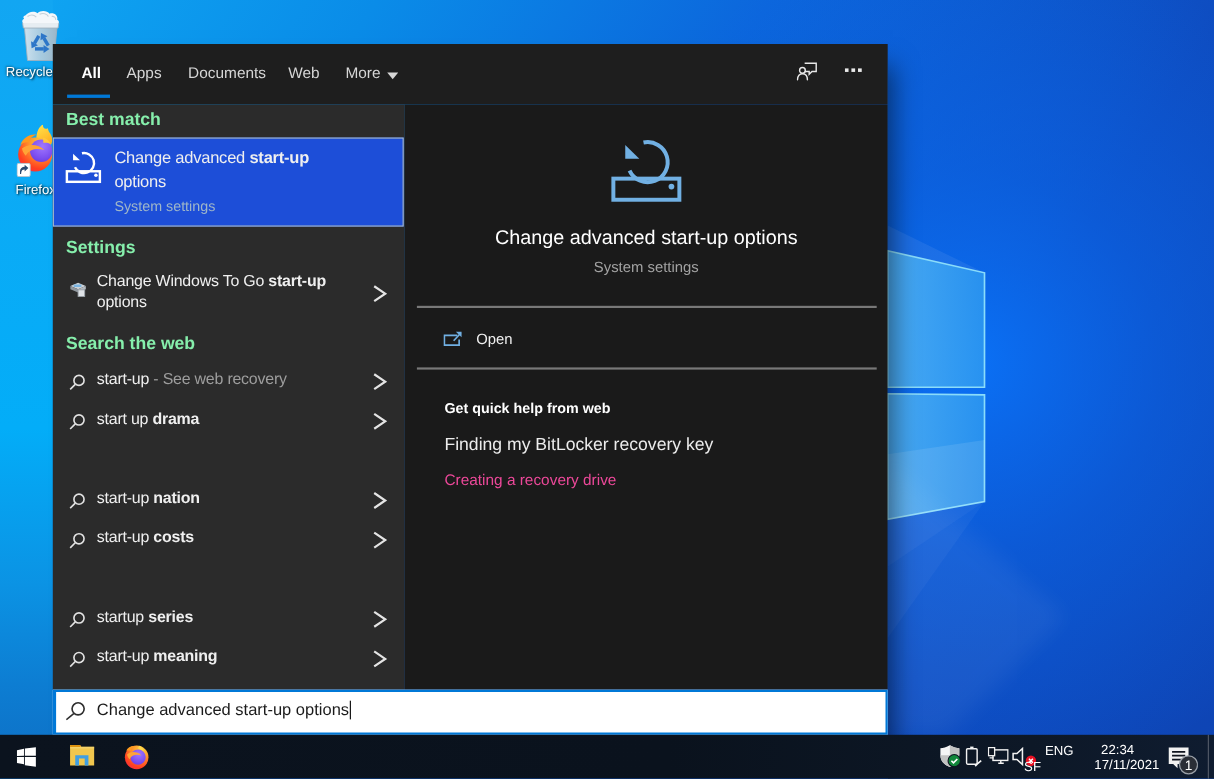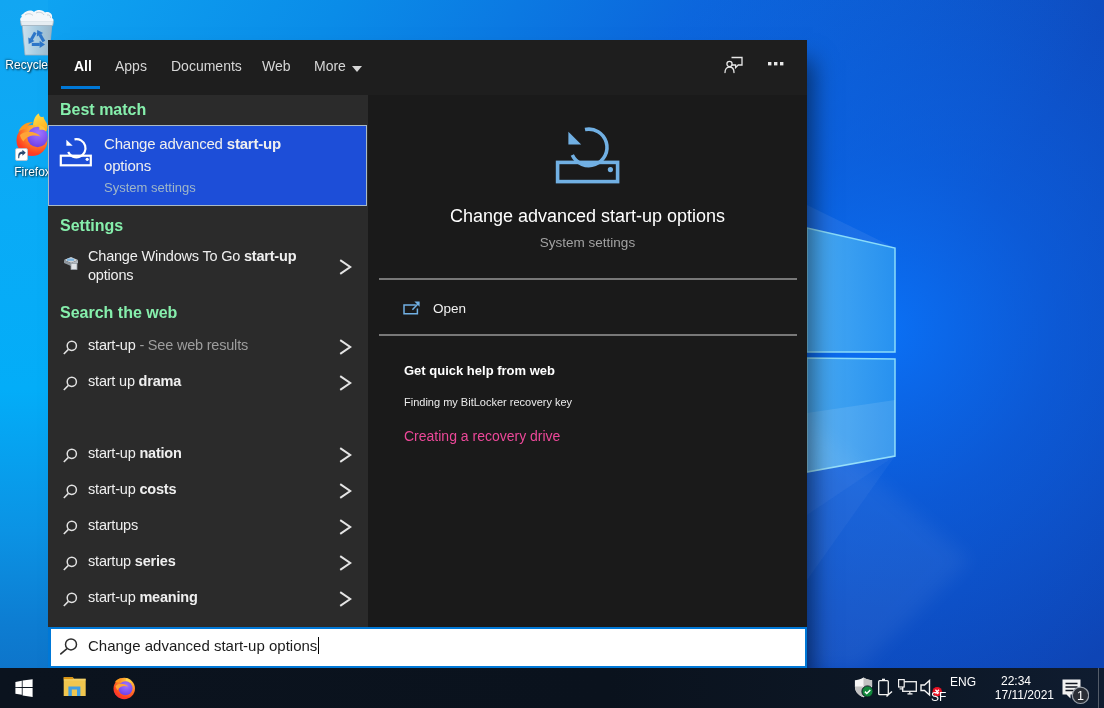--- a/index.html
+++ b/index.html
@@ -182,21 +182,21 @@
       <svg class="abs" style="left:290px;top:13px" width="15" height="18">
           <path d="M2.2 2.2 L12.2 9 L2.2 15.8" stroke="#e4e4e4" stroke-width="2" fill="none"></path>
         </svg>
     </div>
     <div class="hdr" style="top:209px">Search the web</div>
     <div class="srow" style="top:234px">
         <svg class="mag" width="17" height="17" viewBox="0 0 17 17" fill="none" stroke="#e2e2e2" stroke-width="1.5">
           <circle cx="9.8" cy="6.8" r="4.6"></circle>
           <path d="M6.4 10.4 L1.8 15"></path>
         </svg>
-        <div class="t rowtxt">start-up<span style="color:#9d9d9d"> - See web results</span></div>
+        <div class="t rowtxt">start-up<span style="color:#9d9d9d"> - See web recovery</span></div>
         <svg class="cv" width="15" height="18">
           <path d="M2.2 2.2 L12.2 9 L2.2 15.8" stroke="#e4e4e4" stroke-width="2" fill="none"></path>
         </svg>
       </div>
       <div class="srow" style="top:270px">
         <svg class="mag" width="17" height="17" viewBox="0 0 17 17" fill="none" stroke="#e2e2e2" stroke-width="1.5">
           <circle cx="9.8" cy="6.8" r="4.6"></circle>
           <path d="M6.4 10.4 L1.8 15"></path>
         </svg>
         <div class="t rowtxt">start up <b>drama</b></div>
@@ -213,30 +213,20 @@
         <svg class="cv" width="15" height="18">
           <path d="M2.2 2.2 L12.2 9 L2.2 15.8" stroke="#e4e4e4" stroke-width="2" fill="none"></path>
         </svg>
       </div>
       <div class="srow" style="top:378px">
         <svg class="mag" width="17" height="17" viewBox="0 0 17 17" fill="none" stroke="#e2e2e2" stroke-width="1.5">
           <circle cx="9.8" cy="6.8" r="4.6"></circle>
           <path d="M6.4 10.4 L1.8 15"></path>
         </svg>
         <div class="t rowtxt">start-up <b>costs</b></div>
-        <svg class="cv" width="15" height="18">
-          <path d="M2.2 2.2 L12.2 9 L2.2 15.8" stroke="#e4e4e4" stroke-width="2" fill="none"></path>
-        </svg>
-      </div>
-      <div class="srow" style="top:414px">
-        <svg class="mag" width="17" height="17" viewBox="0 0 17 17" fill="none" stroke="#e2e2e2" stroke-width="1.5">
-          <circle cx="9.8" cy="6.8" r="4.6"></circle>
-          <path d="M6.4 10.4 L1.8 15"></path>
-        </svg>
-        <div class="t rowtxt">startups</div>
         <svg class="cv" width="15" height="18">
           <path d="M2.2 2.2 L12.2 9 L2.2 15.8" stroke="#e4e4e4" stroke-width="2" fill="none"></path>
         </svg>
       </div>
       <div class="srow" style="top:450px">
         <svg class="mag" width="17" height="17" viewBox="0 0 17 17" fill="none" stroke="#e2e2e2" stroke-width="1.5">
           <circle cx="9.8" cy="6.8" r="4.6"></circle>
           <path d="M6.4 10.4 L1.8 15"></path>
         </svg>
         <div class="t rowtxt">startup <b>series</b></div>
@@ -266,21 +256,21 @@
     <div class="abs" style="left:0;top:140px;width:439px;text-align:center;font-size:13.5px;color:#a2a2a2">System settings</div>
     <div class="abs" style="left:11px;top:183px;width:418px;height:1.5px;background:#787878"></div>
     <svg class="abs" style="left:35px;top:205px" width="18" height="16" viewBox="0 0 18 16" fill="none" stroke="#71b0e3" stroke-width="1.5">
       <path d="M12.8 4.9 L1.0 4.9 L1.0 13.7 L14.4 13.7 L14.4 8.6"></path>
       <path d="M9.4 9.8 L15.8 2.9"></path>
       <polygon points="11.4,1.5 16.6,1.5 16.6,6.7" stroke-width="0" fill="#71b0e3"></polygon>
     </svg>
     <div class="abs" style="left:65px;top:206px;font-size:13.5px;color:#f0f0f0">Open</div>
     <div class="abs" style="left:11px;top:239px;width:418px;height:1.5px;background:#787878"></div>
     <div class="abs" style="left:36px;top:268px;font-size:13px;font-weight:bold;color:#fff">Get quick help from web</div>
-    <div class="abs" style="left:36px;top:301px;font-size:11px;color:#ececec">Finding my BitLocker recovery key</div>
+    <div class="abs" style="left:36px;top:301px;font-size:16px;color:#ececec">Finding my BitLocker recovery key</div>
     <div class="abs" style="left:36px;top:333px;font-size:14px;color:#ec4899">Creating a recovery drive</div>
   </div>
 </div>
 
 <div id="searchbox">
   <svg class="abs" style="left:9px;top:8px" width="19" height="19" viewBox="0 0 19 19" fill="none" stroke="#2e2e2e" stroke-width="1.5">
       <circle cx="11" cy="7.4" r="5.5"></circle>
       <path d="M7.0 11.7 L0.3 17.3"></path>
     </svg>
   <div class="abs" style="left:37px;top:8px;font-size:15px;color:#1b1b1b;white-space:nowrap">Change advanced start-up options<span style="border-left:1.5px solid #000;margin-left:1px">&nbsp;</span></div>

